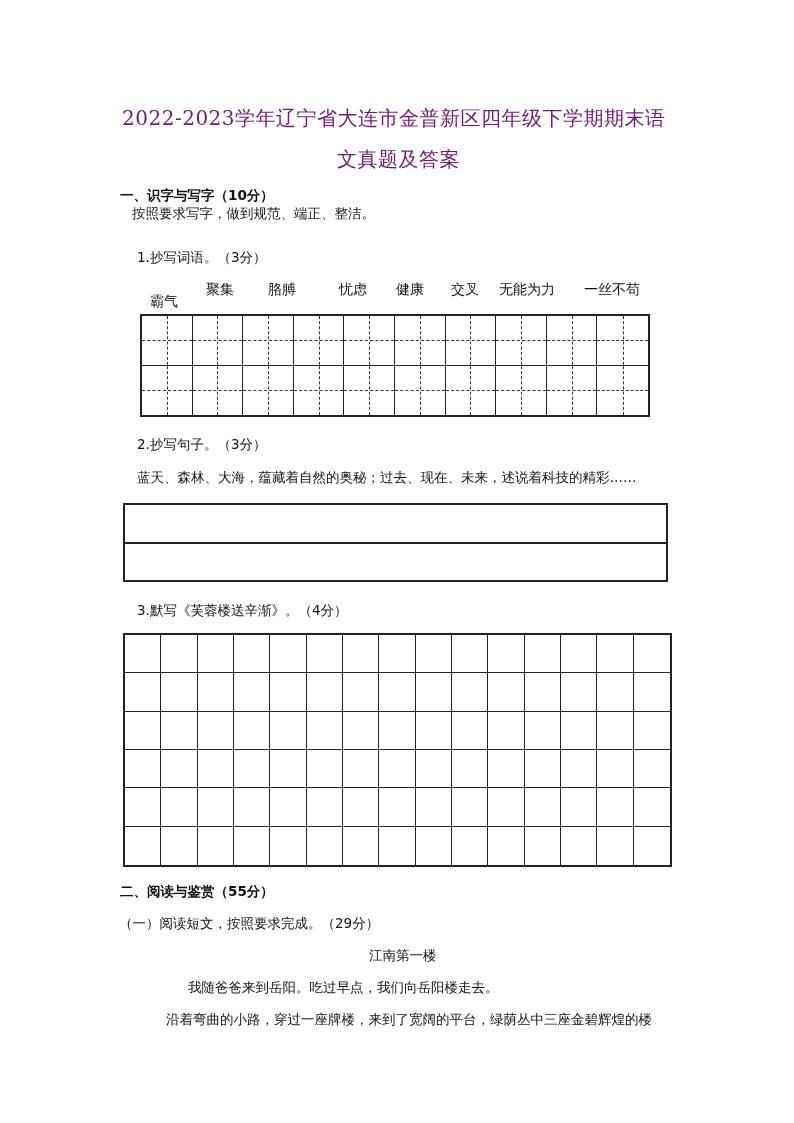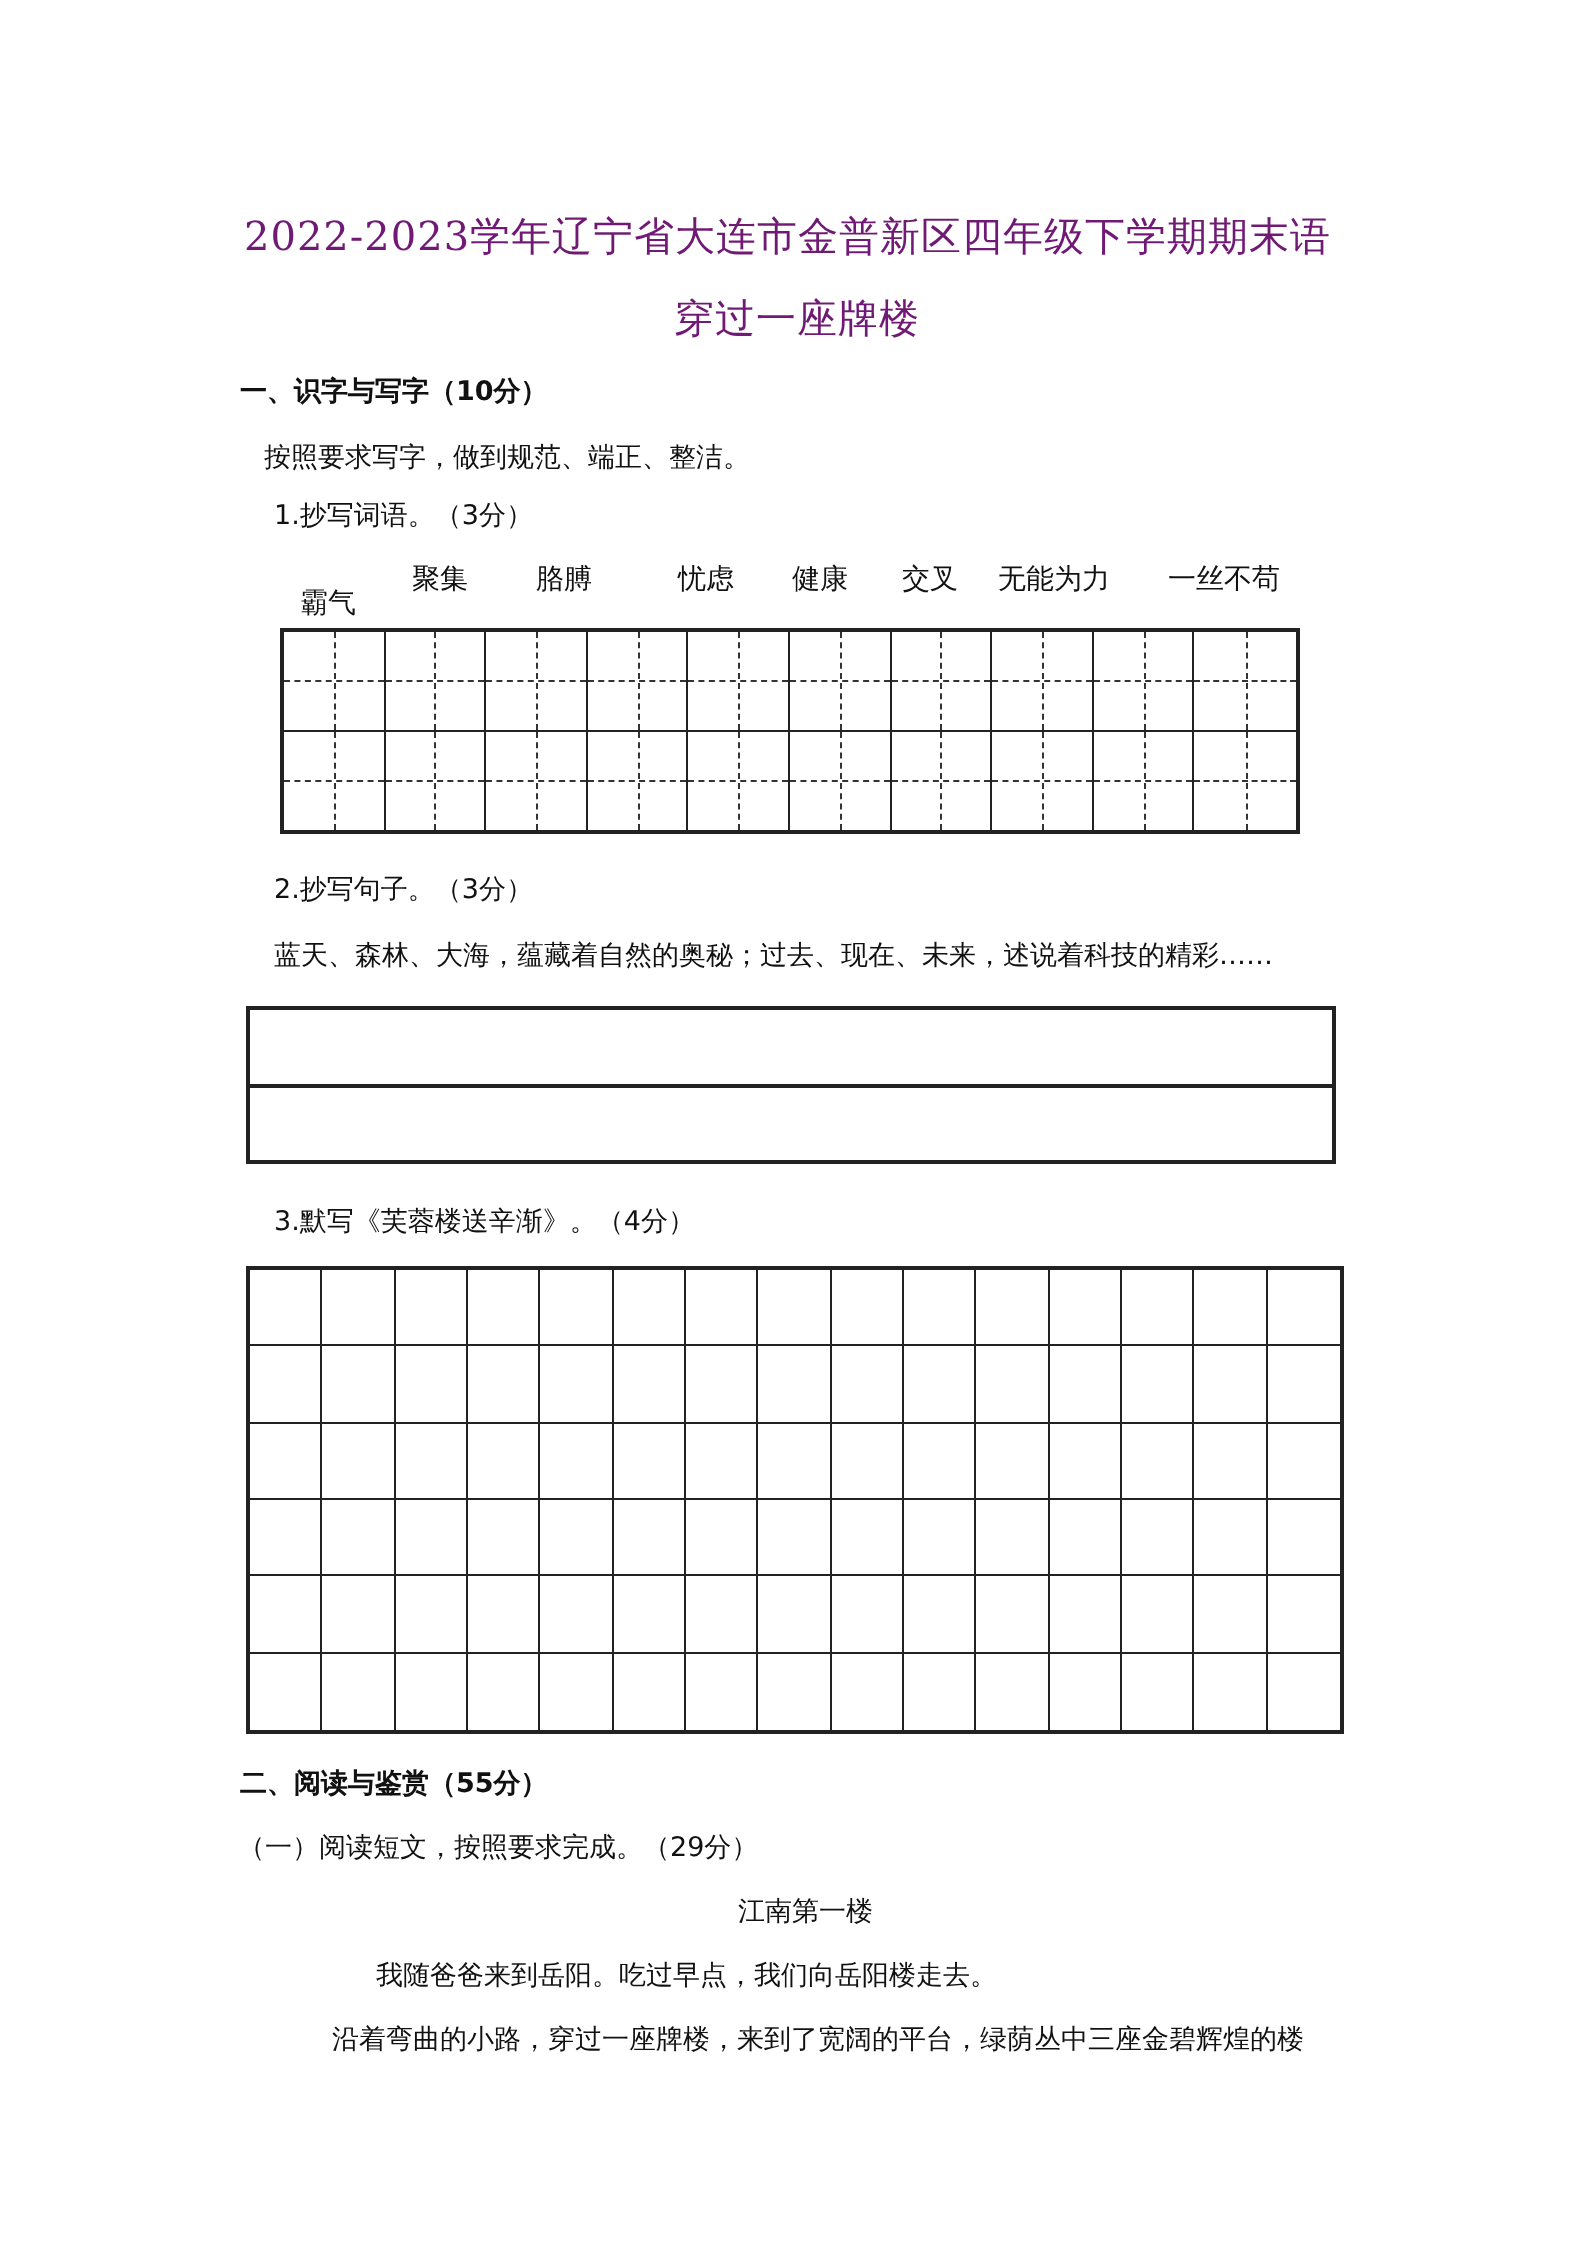--- a/index.html
+++ b/index.html
@@ -22,24 +22,24 @@
   
   .pgrid { position: absolute; left: 123px; top: 633px; width: 549px; height: 234px; border: 2px solid #222; box-sizing: border-box; display: grid; grid-template-columns: repeat(15, 1fr); grid-template-rows: repeat(6, 1fr); }
   .pcell { border-right: 1.8px solid #222; border-bottom: 1.8px solid #222; box-sizing: border-box; }
   .pcell:nth-child(15n) { border-right: none; }
   .pcell:nth-child(n+76) { border-bottom: none; }
 </style>
 </head>
 <body>
 
 <div class="abs title" style="left:122px; top:105px;">2022-2023学年辽宁省大连市金普新区四年级下学期期末语</div>
-<div class="abs title" style="left:337px; top:146px;">穿过一座牌楼</div>
+<div class="abs title" style="left:337px; top:146px;">文真题及答案</div>
 
 <div class="abs h1" style="left:120px; top:187px;text-align:center;">一、识字与写字（10分）</div>
-<div class="abs txt" style="left:132px; top:220px;">按照要求写字，做到规范、端正、整洁。</div>
+<div class="abs txt" style="left:132px; top:205px;">按照要求写字，做到规范、端正、整洁。</div>
 <div class="abs txt" style="left:137px; top:249px;">1.抄写词语。（3分）</div>
 
 <div>
   <span class="abs word" style="left:150px; top:293px;text-align:right;">霸气</span>
   <span class="abs word" style="left:206px; top:281px;">聚集</span>
   <span class="abs word" style="left:268px; top:281px;">胳膊</span>
   <span class="abs word" style="left:339px; top:281px;">忧虑</span>
   <span class="abs word" style="left:396px; top:281px;">健康</span>
   <span class="abs word" style="left:451px; top:281px;">交叉</span>
   <span class="abs word" style="left:499px; top:281px;">无能为力</span>

